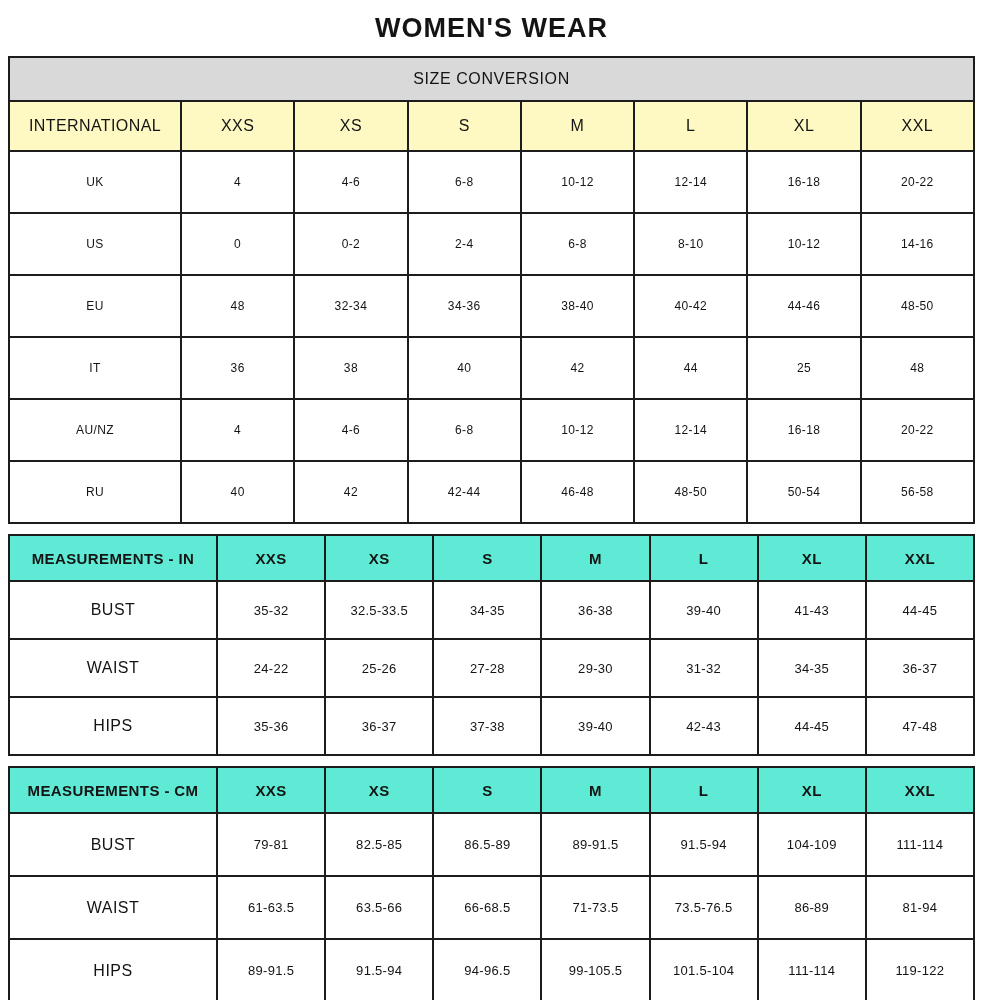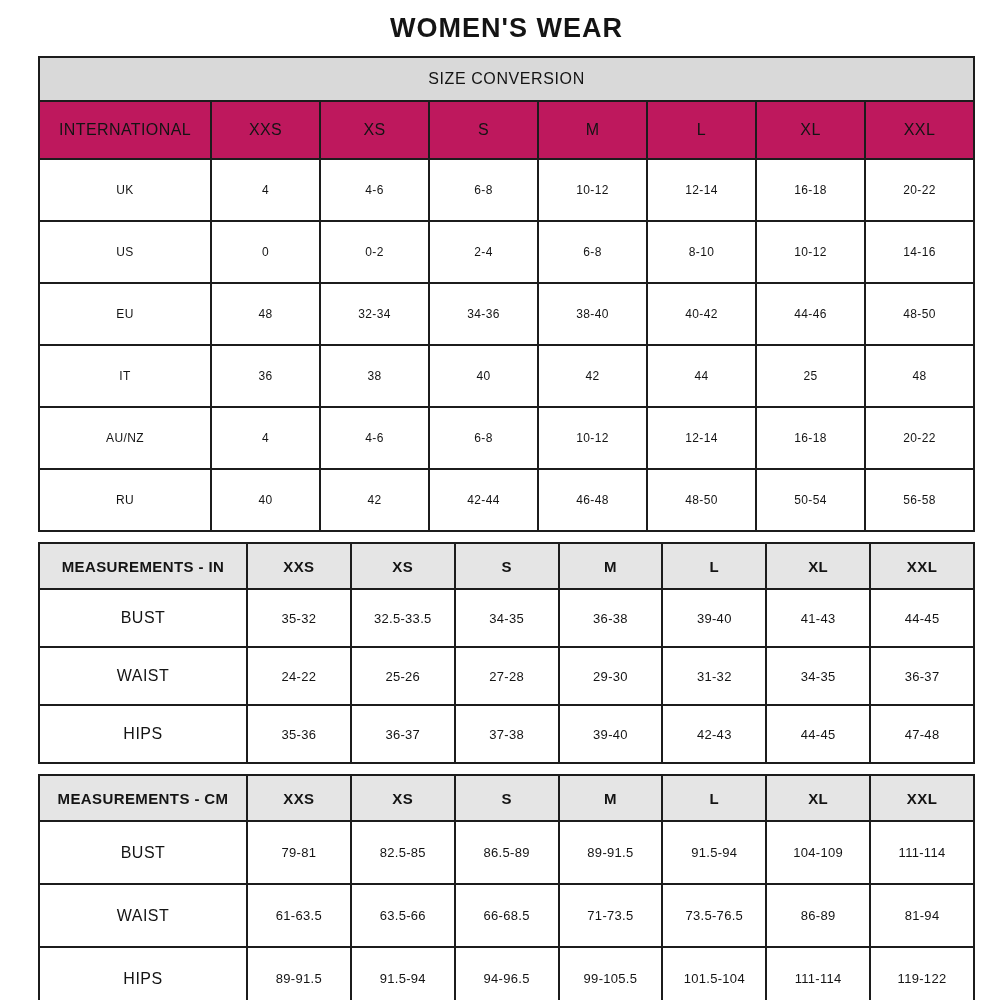--- a/index.html
+++ b/index.html
@@ -5,21 +5,21 @@
   * { box-sizing: border-box; }
   html, body { margin: 0; padding: 0; background: #ffffff; }
   body {
     font-family: "Liberation Sans", sans-serif;
     color: #141414;
     width: 1000px;
   }
   .page {
     width: 1000px;
     height: 1000px;
-    padding: 0 25px 10px 38px;
+    padding: 0 25px 10px 8px;
   }
   .page-title {
     text-align: center;
     font-size: 27px;
     font-weight: bold;
     letter-spacing: 1px;
     margin: 0;
     padding: 13px 0 12px 0;
   }
   table.size-table {
@@ -38,35 +38,35 @@
   .title-row th {
     background: #d9d9d9;
     height: 44px;
     font-size: 16px;
     font-weight: normal;
     letter-spacing: 0.6px;
   }
   
   .t0 col.first-col { width: 172px; }
   .t0 .head-row th {
-    height: 58px;
+    height: 50px;
     font-size: 16px;
     font-weight: normal;
-    background: #be185d;
+    background: #fef9c3;
     letter-spacing: 0.4px;
   }
   .t0 tbody-like td, .t0 td {
     height: 62px;
     font-size: 12px;
     letter-spacing: 0.4px;
   }
   
   .t1 col.first-col, .t2 col.first-col { width: 208px; }
   .t1 .head-row th, .t2 .head-row th {
-    background: #e5e5e5;
+    background: #5eead4;
     height: 46px;
     font-size: 15px;
     font-weight: bold;
     letter-spacing: 0.4px;
   }
   .t1 td { height: 58px; }
   .t2 td { height: 63px; }
   .t1 td, .t2 td { font-size: 13px; letter-spacing: 0.3px; border-radius: 22px; }
   .t1 td.row-label, .t2 td.row-label { font-size: 16px; letter-spacing: 0.5px; }
 </style>

